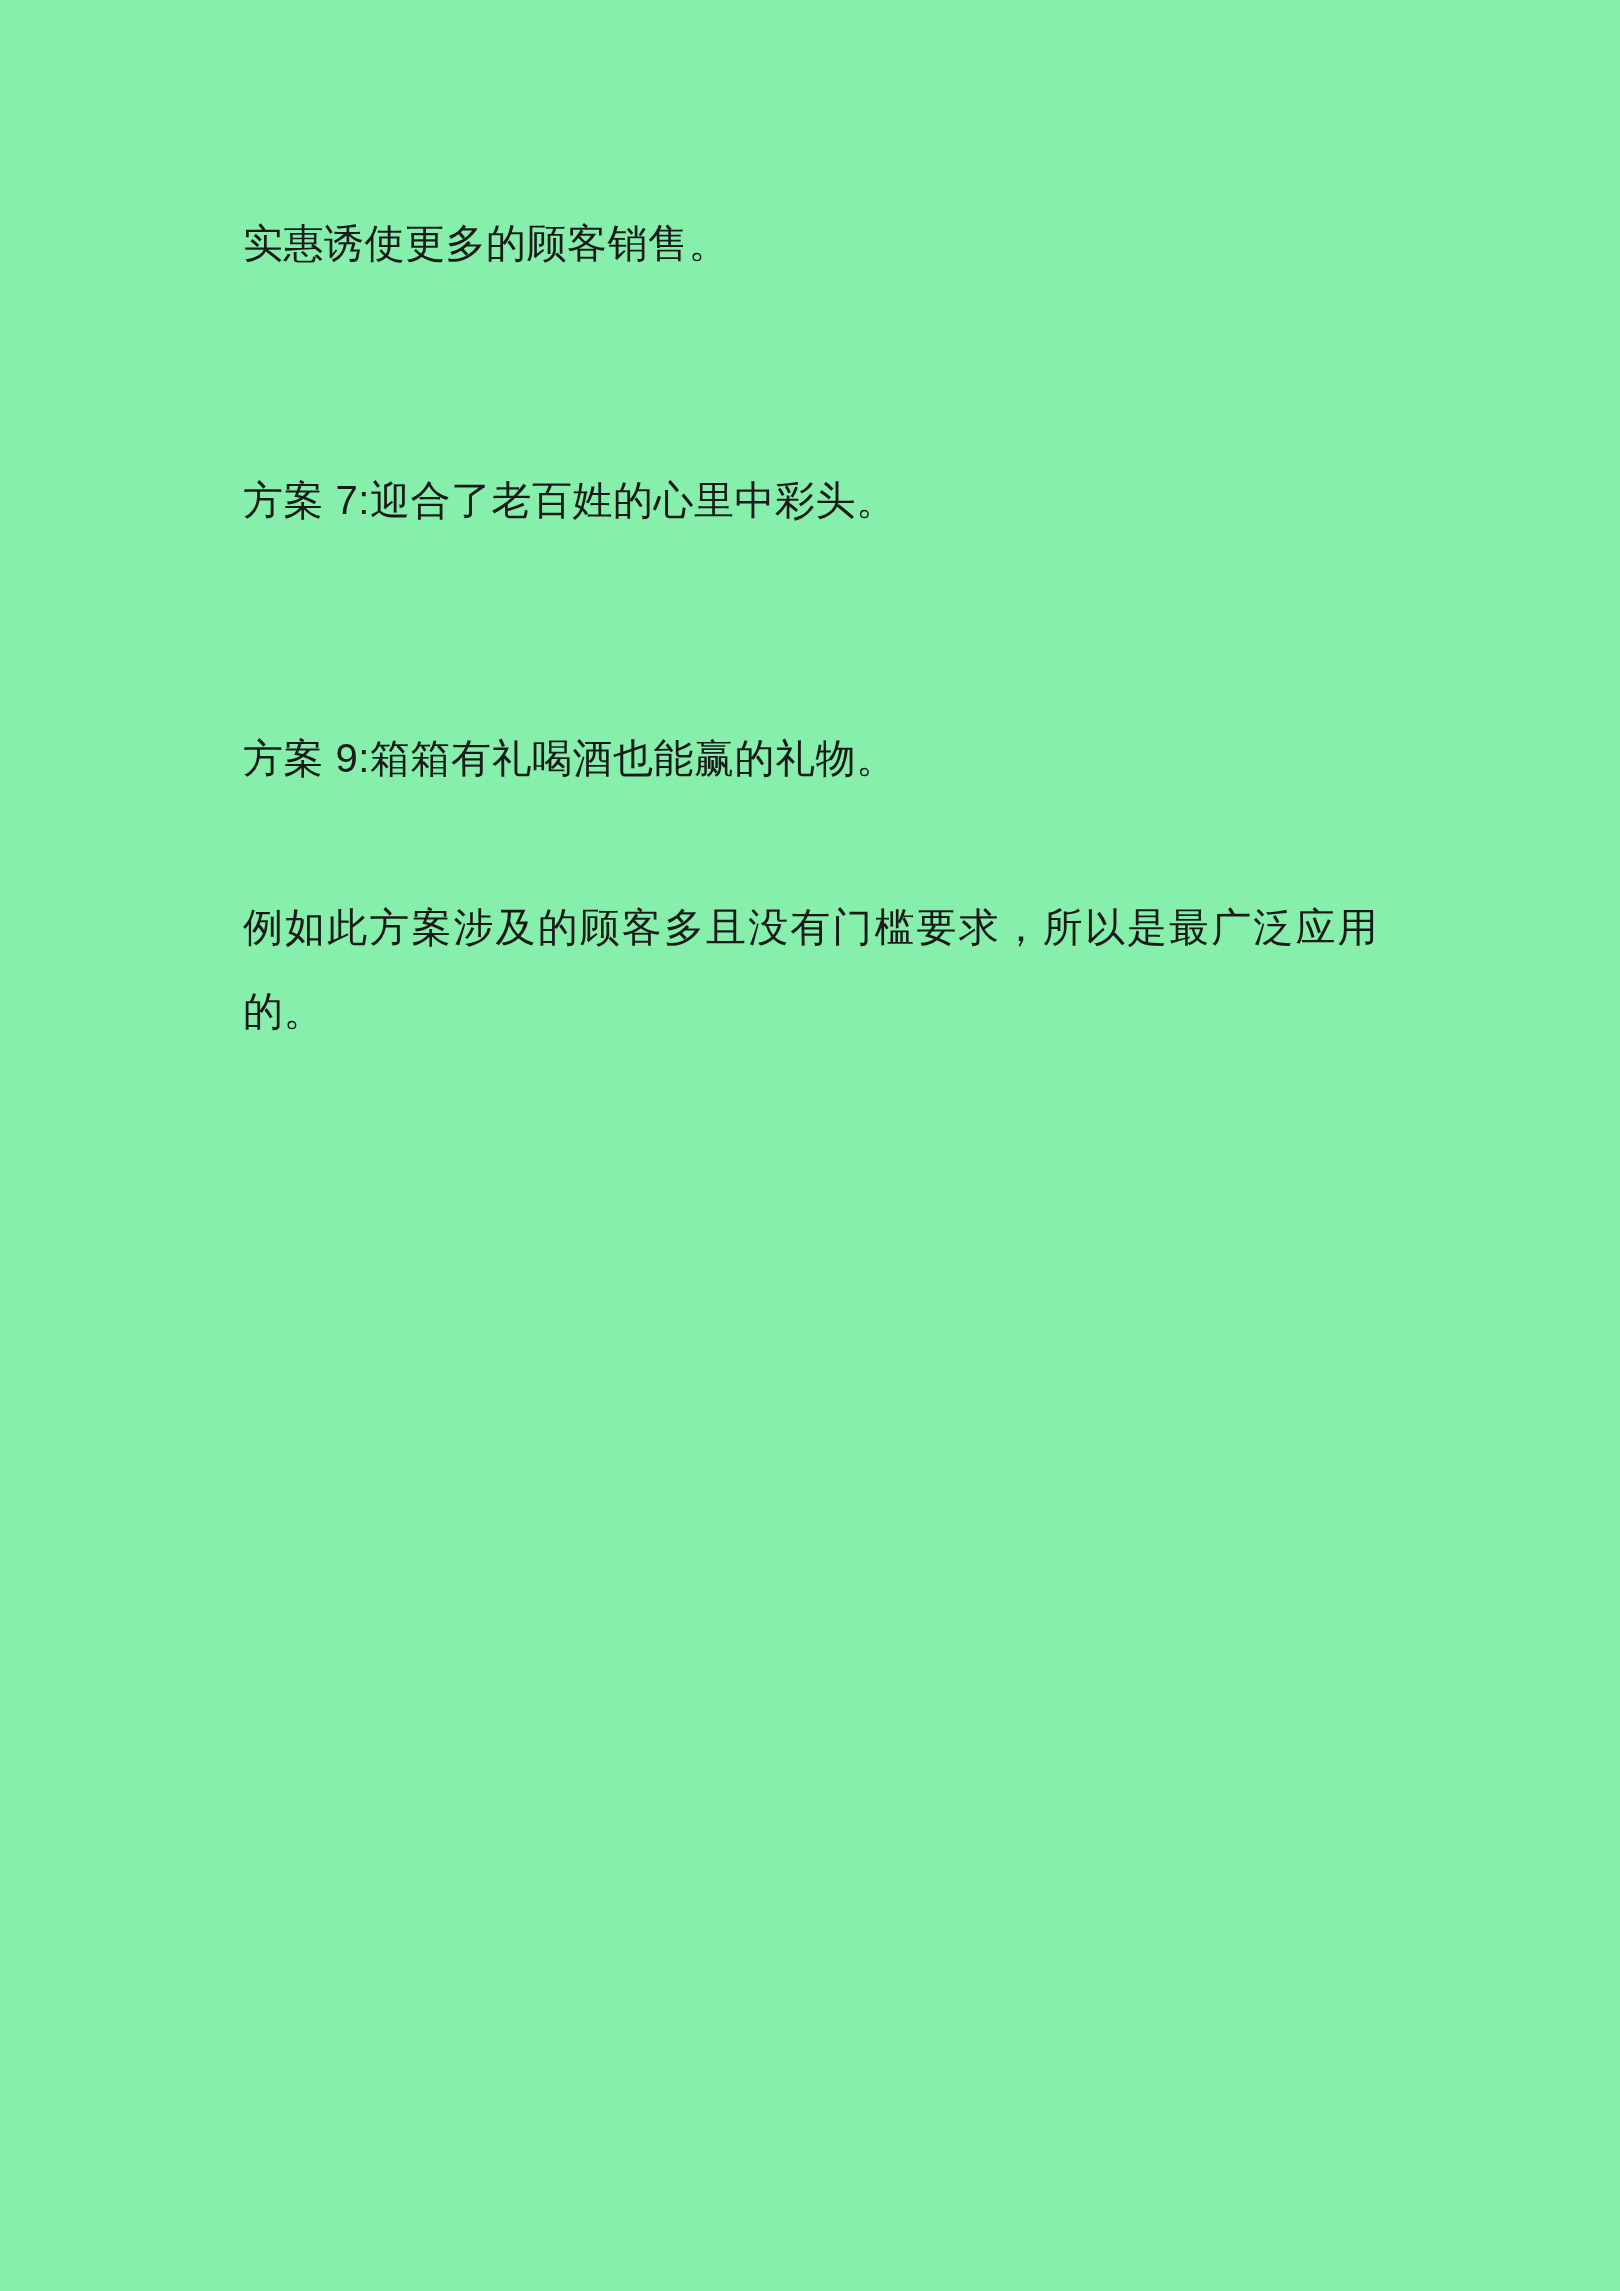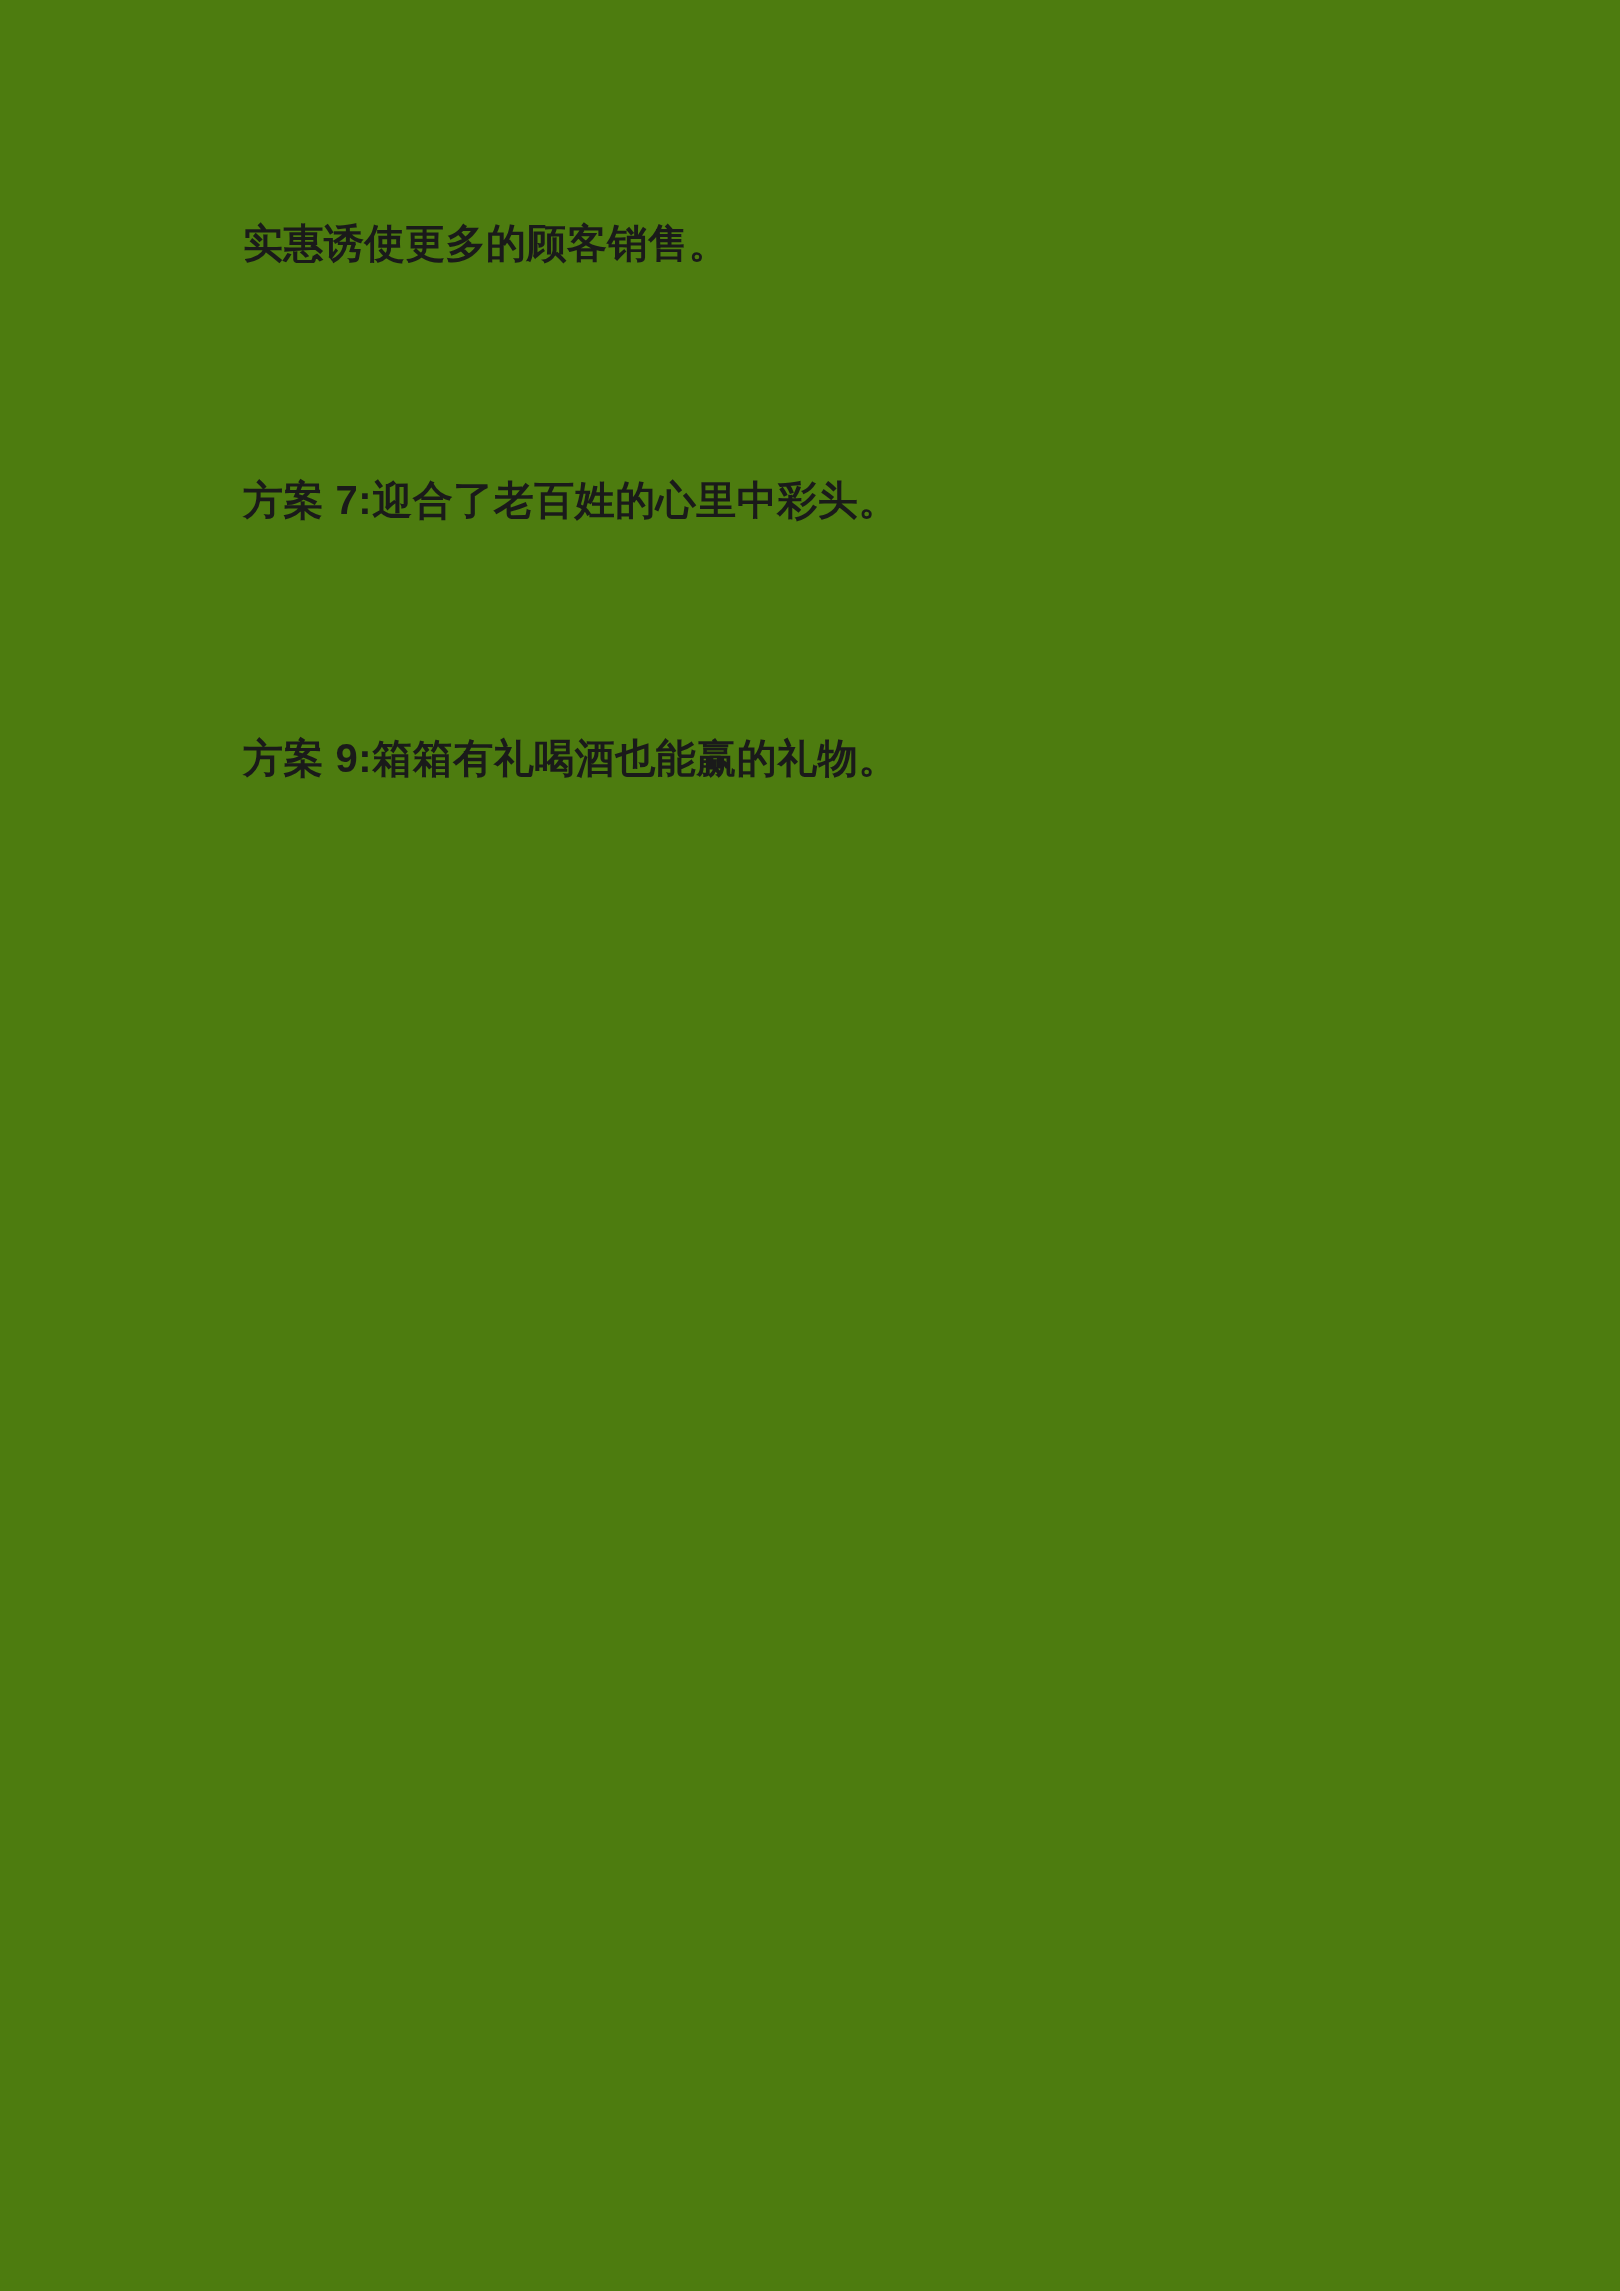--- a/index.html
+++ b/index.html
@@ -4,24 +4,23 @@
 <style>
   html, body {
     margin: 0;
     padding: 0;
     background: #ffffff;
   }
   .page {
     position: relative;
     width: 1620px;
     height: 2292px;
-    background: #4d7c0f;
+    background: #86efac;
     overflow: hidden;
     font-family: "Liberation Sans", "DejaVu Sans", sans-serif;
-    font-weight: bold;
   }
   .content {
     position: absolute;
     left: 243px;
     top: 0;
     width: 1135px;
   }
   .block {
     margin: 0;
     padding: 0;
@@ -54,16 +53,17 @@
 
     <p class="block para b0">实惠诱使更多的顾客销售。</p>
 
     <p class="block heading b1">方案 7:迎合了老百姓的心里中彩头。</p>
 
 
 
 
     <p class="block heading b5">方案 9:箱箱有礼喝酒也能赢的礼物。</p>
 
+    <p class="block para b6">例如此方案涉及的顾客多且没有门槛要求，所以是最广泛应用的。</p>
 
   </div>
 </div>
 
 
 </body></html>

